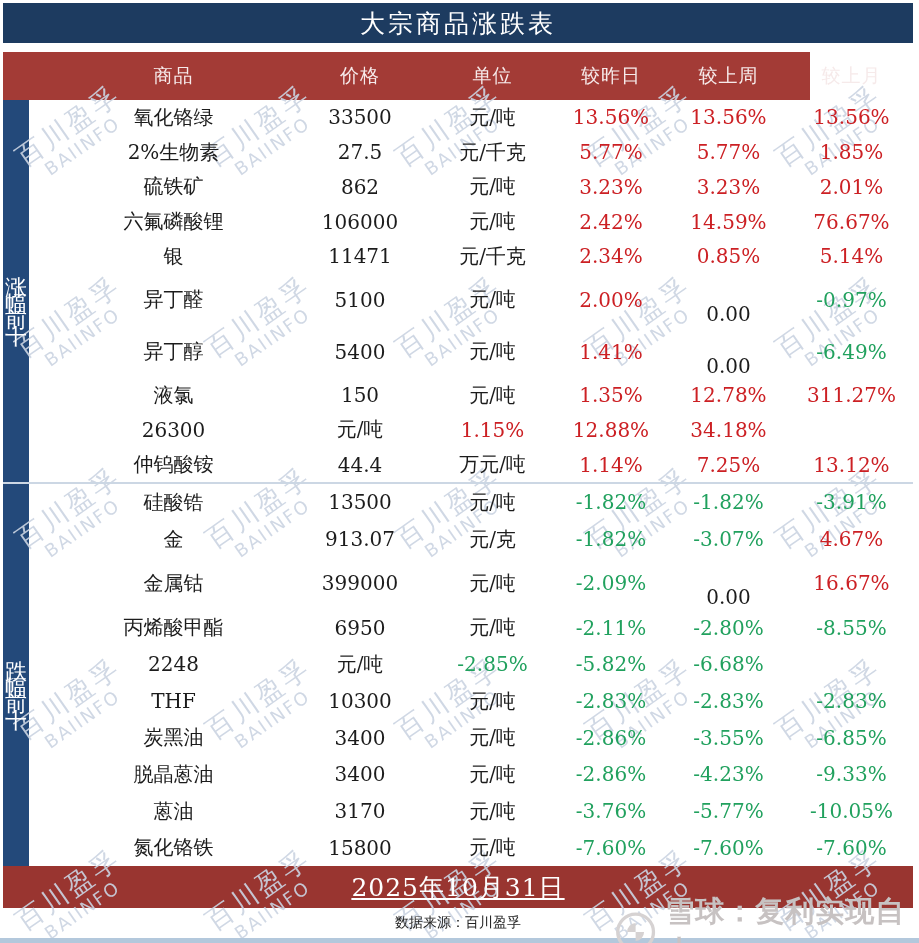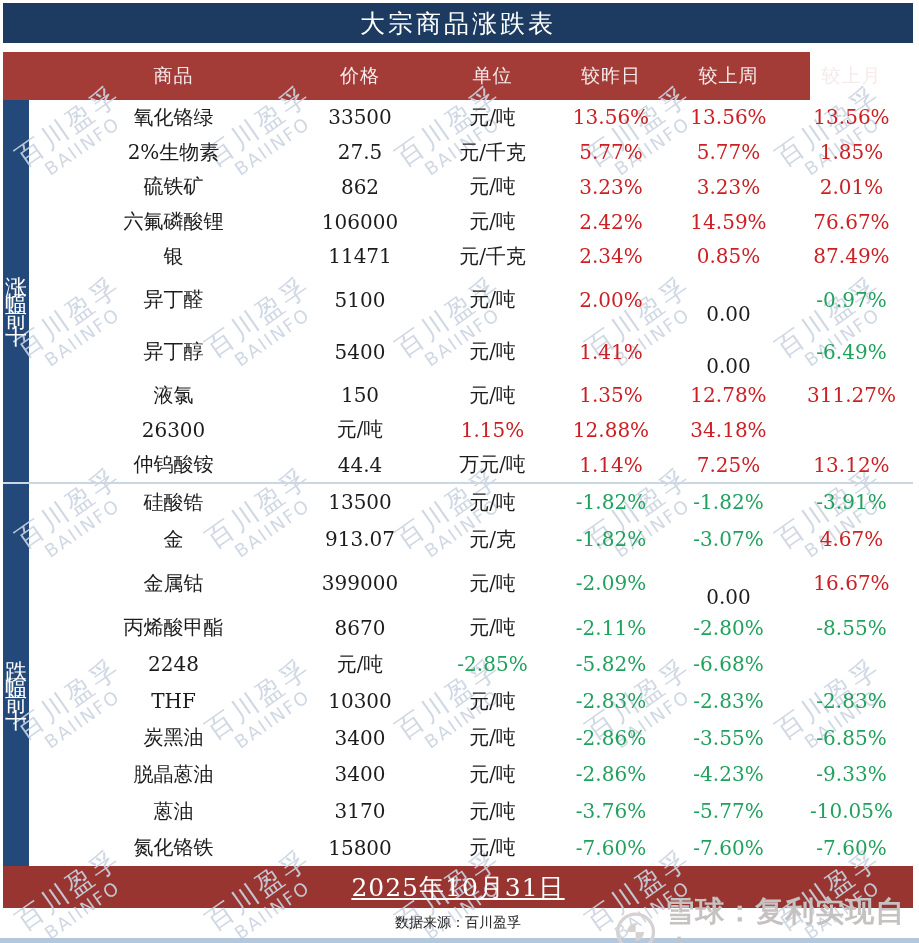--- a/index.html
+++ b/index.html
@@ -143,21 +143,21 @@
             <div class="cell chg-up">2.42%</div>
             <div class="cell chg-up">14.59%</div>
             <div class="cell chg-up">76.67%</div>
           </div>
           <div class="row">
             <div class="cell">银</div>
             <div class="cell">11471</div>
             <div class="cell">元/千克</div>
             <div class="cell chg-up">2.34%</div>
             <div class="cell chg-up">0.85%</div>
-            <div class="cell chg-up">87.49%</div>
+            <div class="cell chg-up">5.14%</div>
           </div>
           <div class="row">
             <div class="cell">异丁醛</div>
             <div class="cell">5100</div>
             <div class="cell">元/吨</div>
             <div class="cell chg-up">2.00%</div>
             <div class="cell chg-flat">0.00</div>
             <div class="cell chg-down">-0.97%</div>
           </div>
           <div class="row">
@@ -218,21 +218,21 @@
           <div class="row">
             <div class="cell">金属钴</div>
             <div class="cell">399000</div>
             <div class="cell">元/吨</div>
             <div class="cell chg-down">-2.09%</div>
             <div class="cell chg-flat">0.00</div>
             <div class="cell chg-up">16.67%</div>
           </div>
           <div class="row">
             <div class="cell">丙烯酸甲酯</div>
-            <div class="cell">8670</div>
+            <div class="cell">6950</div>
             <div class="cell">元/吨</div>
             <div class="cell chg-down">-2.11%</div>
             <div class="cell chg-down">-2.80%</div>
             <div class="cell chg-down">-8.55%</div>
           </div>
           <div class="row">
             <div class="cell">2248</div>
             <div class="cell">元/吨</div>
             <div class="cell chg-down">-2.85%</div>
             <div class="cell chg-down">-5.82%</div>

